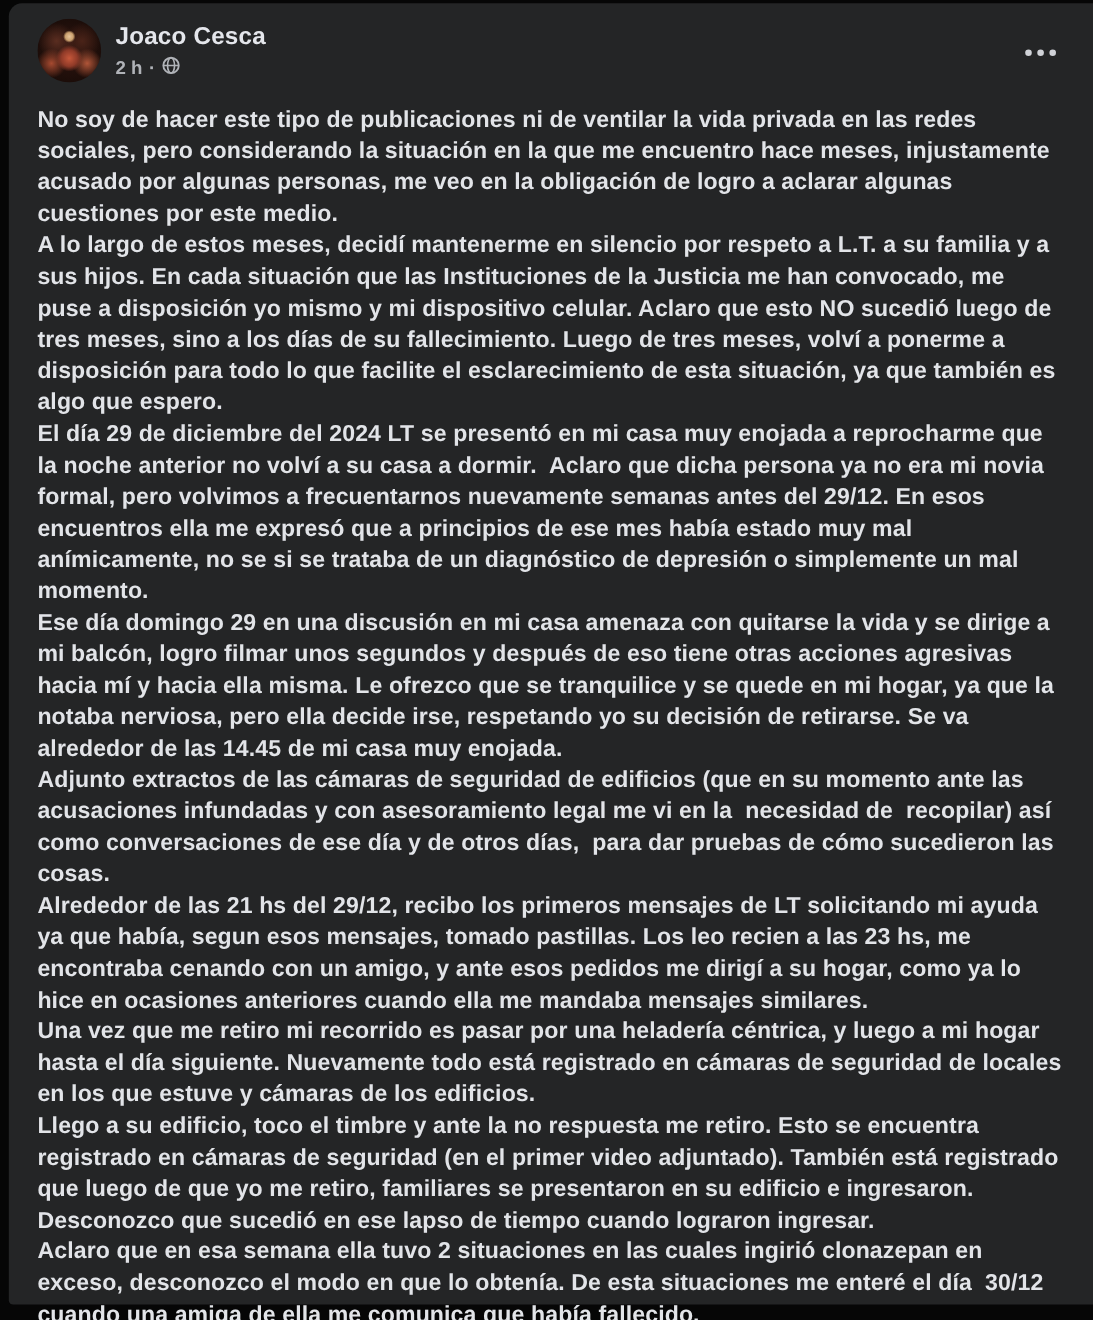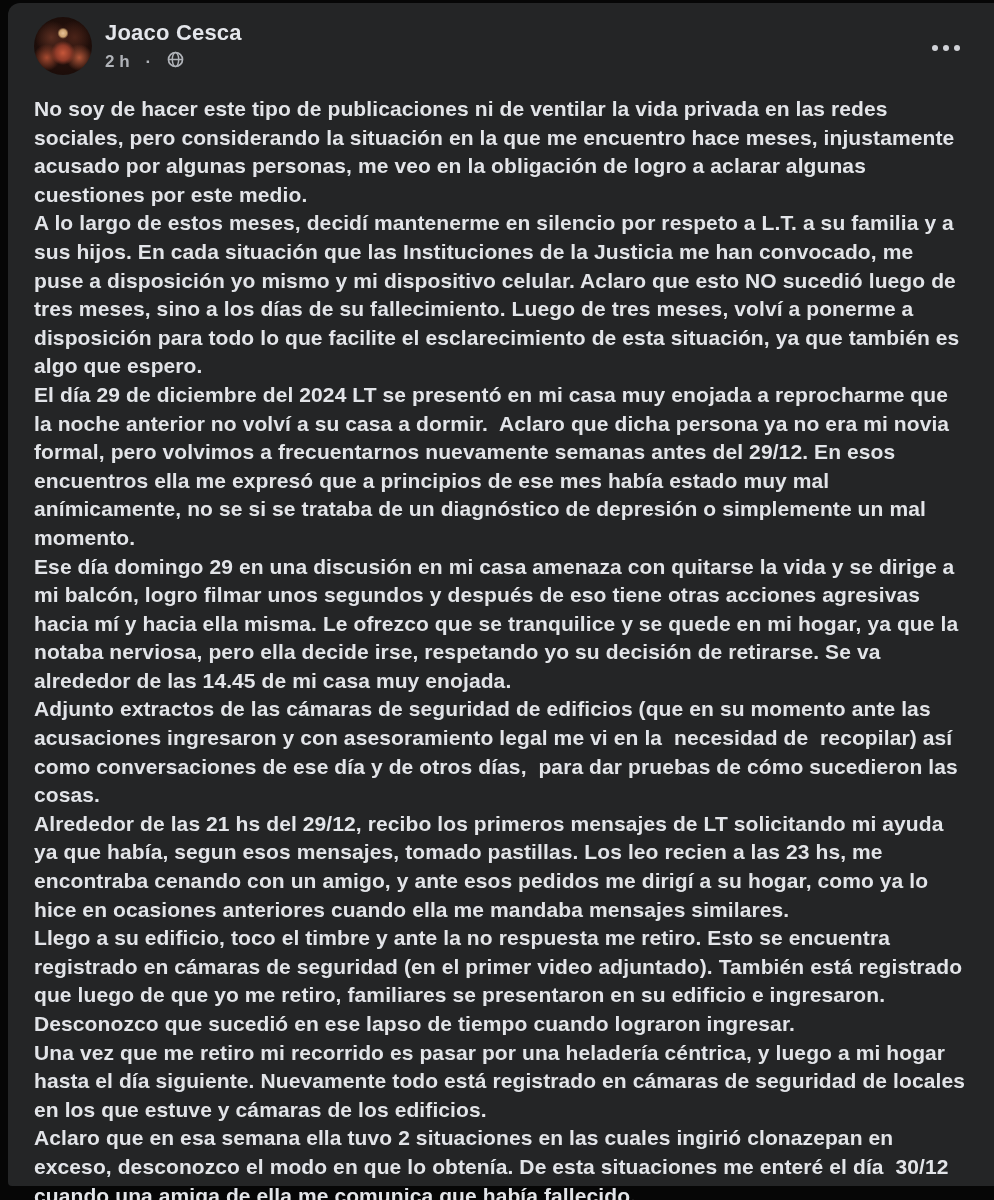--- a/index.html
+++ b/index.html
@@ -45,21 +45,21 @@
   .author {
     color: #e4e6eb;
     font-size: 22px;
     font-weight: 700;
     line-height: 26px;
     letter-spacing: 0.2px;
   }
   .subline {
     display: flex;
     align-items: center;
-    gap: 16px;
+    gap: 6px;
     margin-top: 4px;
     color: #b0b3b8;
     font-size: 17px;
     font-weight: 600;
   }
   .globe { display: inline-block; margin-top: 1px; }
   .more-btn {
     position: absolute;
     right: 2px; top: 22px;
     display: flex;
@@ -110,22 +110,22 @@
         <span class="d"></span>
         <span class="d"></span>
       </div>
     </div>
 
     <div class="post-body">
       <div class="para">No soy de hacer este tipo de publicaciones ni de ventilar la vida privada en las redes sociales, pero considerando la situación en la que me encuentro hace meses, injustamente acusado por algunas personas, me veo en la obligación de logro a aclarar algunas cuestiones por este medio.</div>
       <div class="para">A lo largo de estos meses, decidí mantenerme en silencio por respeto a L.T. a su familia y a sus hijos. En cada situación que las Instituciones de la Justicia me han convocado, me puse a disposición yo mismo y mi dispositivo celular. Aclaro que esto NO sucedió luego de tres meses, sino a los días de su fallecimiento. Luego de tres meses, volví a ponerme a disposición para todo lo que facilite el esclarecimiento de esta situación, ya que también es algo que espero.</div>
       <div class="para">El día 29 de diciembre del 2024 LT se presentó en mi casa muy enojada a reprocharme que la noche anterior no volví a su casa a dormir.  Aclaro que dicha persona ya no era mi novia formal, pero volvimos a frecuentarnos nuevamente semanas antes del 29/12. En esos encuentros ella me expresó que a principios de ese mes había estado muy mal anímicamente, no se si se trataba de un diagnóstico de depresión o simplemente un mal momento.</div>
       <div class="para">Ese día domingo 29 en una discusión en mi casa amenaza con quitarse la vida y se dirige a mi balcón, logro filmar unos segundos y después de eso tiene otras acciones agresivas hacia mí y hacia ella misma. Le ofrezco que se tranquilice y se quede en mi hogar, ya que la notaba nerviosa, pero ella decide irse, respetando yo su decisión de retirarse. Se va alrededor de las 14.45 de mi casa muy enojada.</div>
-      <div class="para">Adjunto extractos de las cámaras de seguridad de edificios (que en su momento ante las acusaciones ingresaron y con asesoramiento legal me vi en la  necesidad de  recopilar) así como conversaciones de ese día y de otros días,  para dar pruebas de cómo sucedieron las cosas.</div>
+      <div class="para">Adjunto extractos de las cámaras de seguridad de edificios (que en su momento ante las acusaciones infundadas y con asesoramiento legal me vi en la  necesidad de  recopilar) así como conversaciones de ese día y de otros días,  para dar pruebas de cómo sucedieron las cosas.</div>
       <div class="para">Alrededor de las 21 hs del 29/12, recibo los primeros mensajes de LT solicitando mi ayuda ya que había, segun esos mensajes, tomado pastillas. Los leo recien a las 23 hs, me encontraba cenando con un amigo, y ante esos pedidos me dirigí a su hogar, como ya lo hice en ocasiones anteriores cuando ella me mandaba mensajes similares.</div>
+      <div class="para">Una vez que me retiro mi recorrido es pasar por una heladería céntrica, y luego a mi hogar hasta el día siguiente. Nuevamente todo está registrado en cámaras de seguridad de locales en los que estuve y cámaras de los edificios.</div>
       <div class="para">Llego a su edificio, toco el timbre y ante la no respuesta me retiro. Esto se encuentra registrado en cámaras de seguridad (en el primer video adjuntado). También está registrado que luego de que yo me retiro, familiares se presentaron en su edificio e ingresaron. Desconozco que sucedió en ese lapso de tiempo cuando lograron ingresar.</div>
-      <div class="para">Una vez que me retiro mi recorrido es pasar por una heladería céntrica, y luego a mi hogar hasta el día siguiente. Nuevamente todo está registrado en cámaras de seguridad de locales en los que estuve y cámaras de los edificios.</div>
       <div class="para">Aclaro que en esa semana ella tuvo 2 situaciones en las cuales ingirió clonazepan en exceso, desconozco el modo en que lo obtenía. De esta situaciones me enteré el día  30/12 cuando una amiga de ella me comunica que había fallecido.</div>
 
     </div>
 
   </div>
 </div>
 
 </body></html>

